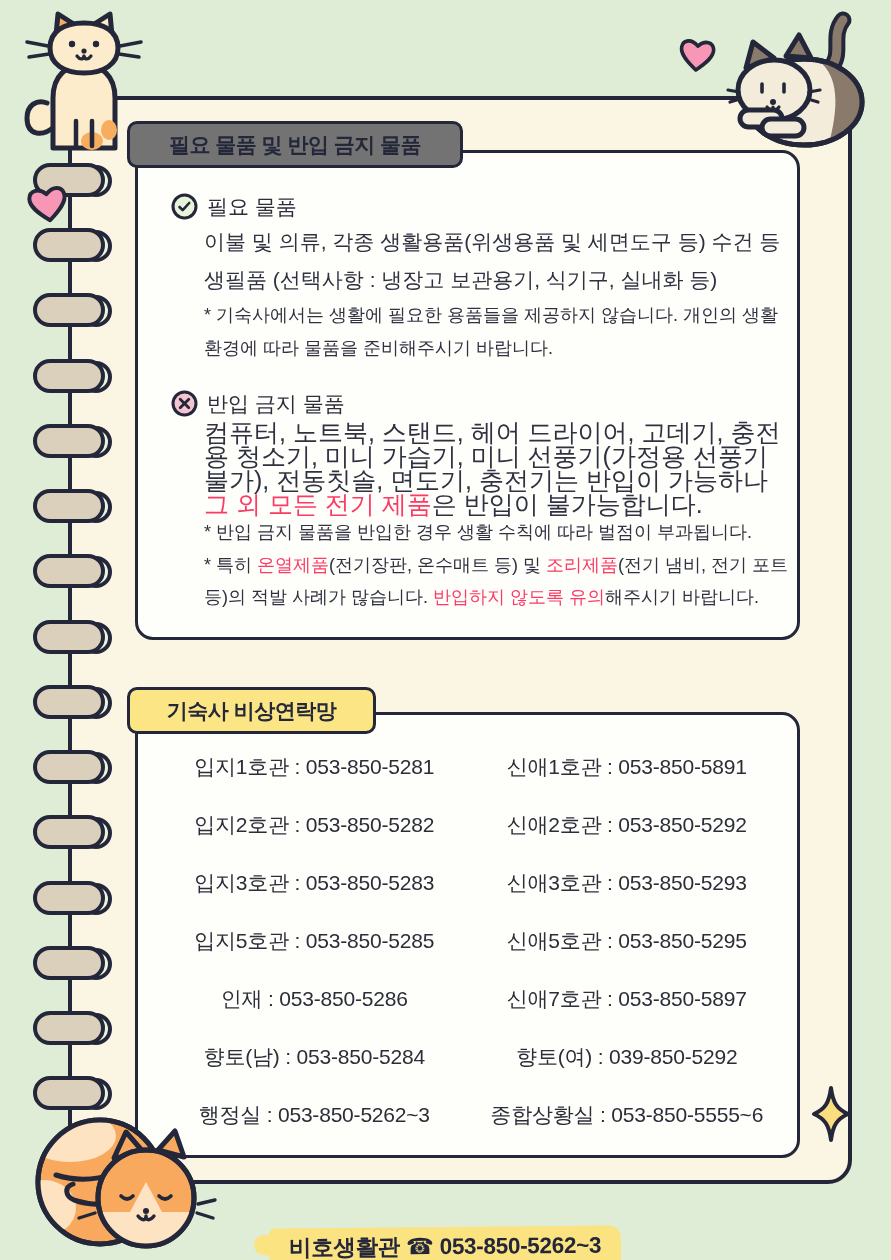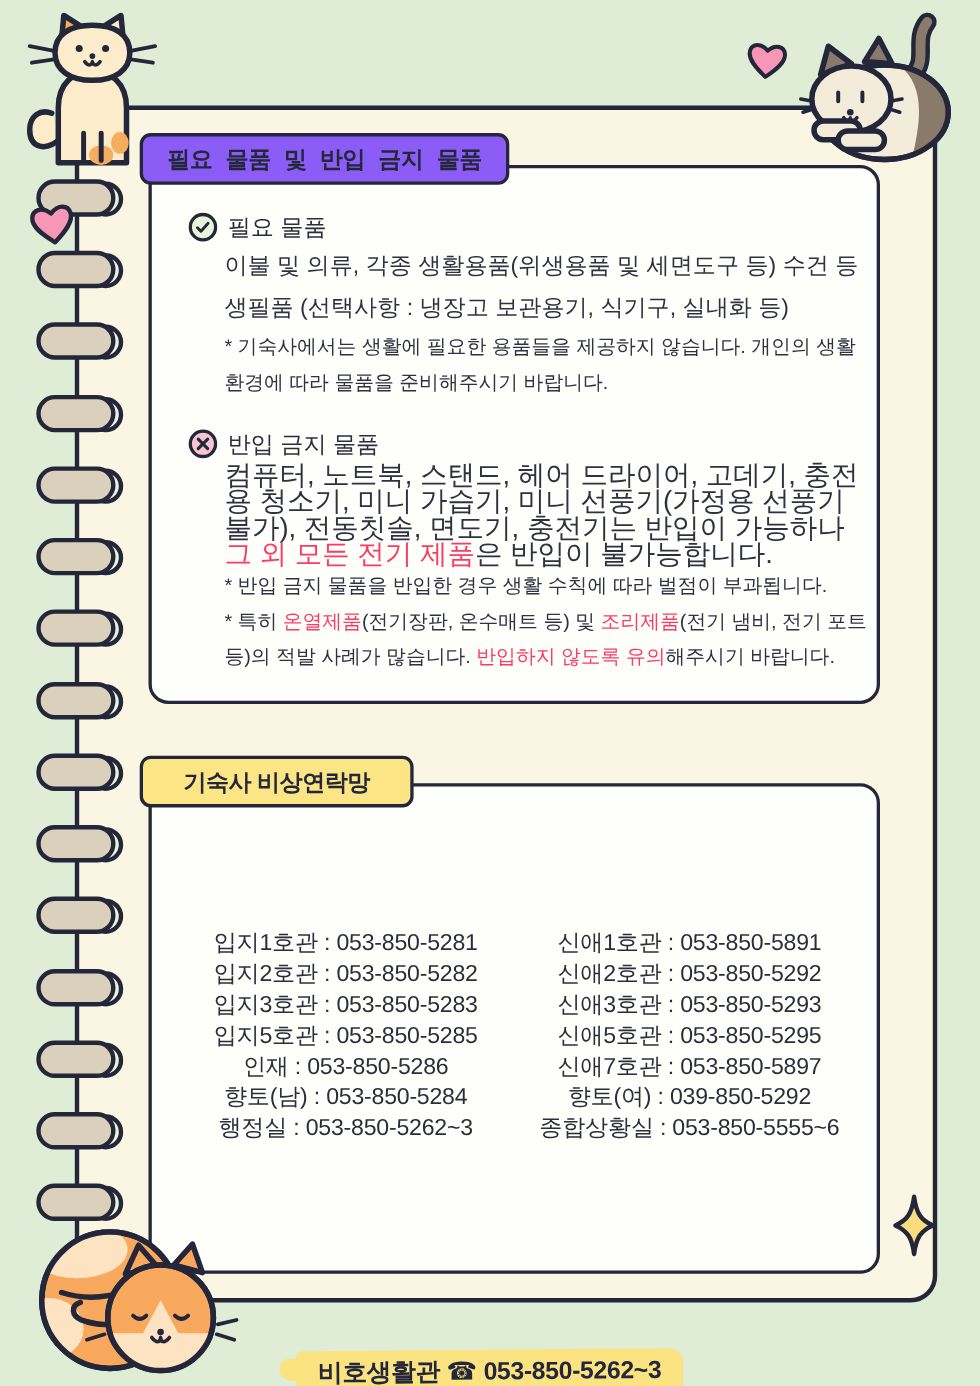--- a/index.html
+++ b/index.html
@@ -24,29 +24,29 @@
   .spiral::after{
     content:""; position:absolute; left:0; top:0; width:64px; height:26px;
     background:#dbd0bb; border:4px solid #232739; border-radius:17px;
   }
   
   .tab{
     position:absolute; z-index:4; display:flex; align-items:center; justify-content:center;
     border:3.5px solid #232739; border-radius:10px;
     font-size:21px; font-weight:700; color:#232739; letter-spacing:-0.5px;
   }
-  .tab-green{left:127px; top:121px; width:330px; height:41px; background:#8b5cf6;font-family:Liberation Mono, monospace;}
+  .tab-green{left:127px; top:121px; width:330px; height:41px; background:#737373;}
   .tab-yellow{left:127px; top:687px; width:243px; height:41px; background:#fce584;}
   
   .card{
     position:absolute; left:135px; width:665px; z-index:2;
     background:#fefefb; border:3.5px solid #232739; border-radius:18px; box-sizing:border-box;
   }
   .card1{top:150px; height:490px; padding:40px 14px 16px 33px;}
-  .card2{top:712px; height:446px; padding:38px 14px 26px 20px; display:flex; flex-direction:column; justify-content:center;}
+  .card2{top:712px; height:446px; padding:38px 14px 26px 20px; display:flex; flex-direction:column; justify-content:space-between;}
   
   .item-head{display:flex; gap:9px; font-size:21px; font-weight:500; color:#2b2d3a; height:30px;}
   .item-body{margin-left:33px; width:588px;}
   .bodyline{font-size:21px; line-height:38px; color:#2f3140;}
   .para{font-size:25px; line-height:24px; color:#2f3140;}
   .note{font-size:18px; line-height:32.5px; color:#2f3140;}
   .accent{color:#fb3b64;}
   .item2{margin-top:26px;}
   
   .contact-row{display:flex;}

